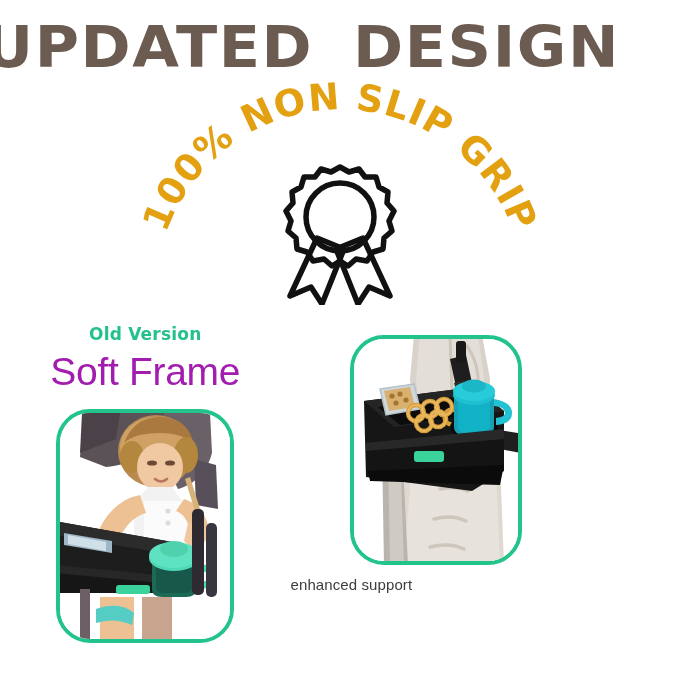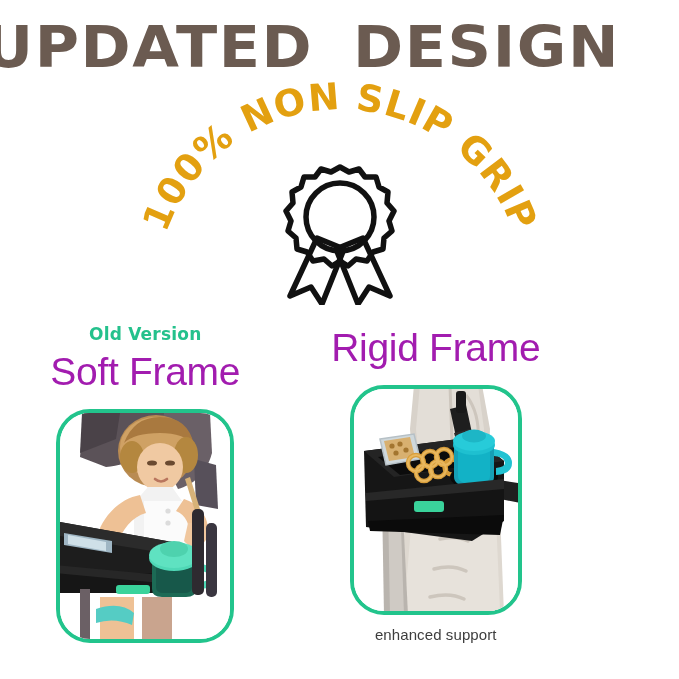--- a/index.html
+++ b/index.html
@@ -98,21 +98,21 @@
   }
   .photo-frame.left  { width: 178px; height: 234px; }
   .photo-frame.right { width: 172px; height: 230px; }
 
   .photo { position: absolute; inset: 0; overflow: hidden; }
 
   .caption {
     font-family: "Liberation Sans", sans-serif;
     font-size: 15px;
     color: #3d3d3d;
-    text-align: center;
+    text-align: left;
     margin-top: 11px;
     letter-spacing: 0.1px;
   }
 </style>
 </head>
 <body>
 
 <div id="headline-wrap">
   <div id="headline">UPDATED  DESIGN</div>
 </div>
@@ -207,21 +207,20 @@
           <path d="M36,196 q24,-8 38,4 l-2,12 q-18,-8 -36,-2 Z" fill="#55ccc4"></path>
           <path d="M82,184 h30 v42 h-30 Z" fill="#c9a48e"></path>
         </svg>
       </div>
     </div>
 
     <div class="caption"></div>
   </div>
 
   <div class="col">
-    <div class="frame-name">Rigid Frame</div>
 
     <div class="photo-frame right">
       <div class="photo">
         <svg width="100%" height="100%" viewBox="0 0 164 222" preserveAspectRatio="xMidYMid slice">
           <rect width="164" height="222" fill="#ffffff"></rect>
 
           <path d="M60,-4 L128,-4 L136,40 L132,120 L62,118 L56,40 Z" fill="#d8d2ca"></path>
           <path d="M66,-4 L124,-4 L130,40 L126,112 L68,110 L62,40 Z" fill="#e3ded7"></path>
           <path d="M96,-4 L100,112" stroke="#cdc6bd" stroke-width="3" fill="none"></path>
           <path d="M112,6 q14,18 12,46" stroke="#cdc6bd" stroke-width="3" fill="none"></path>

